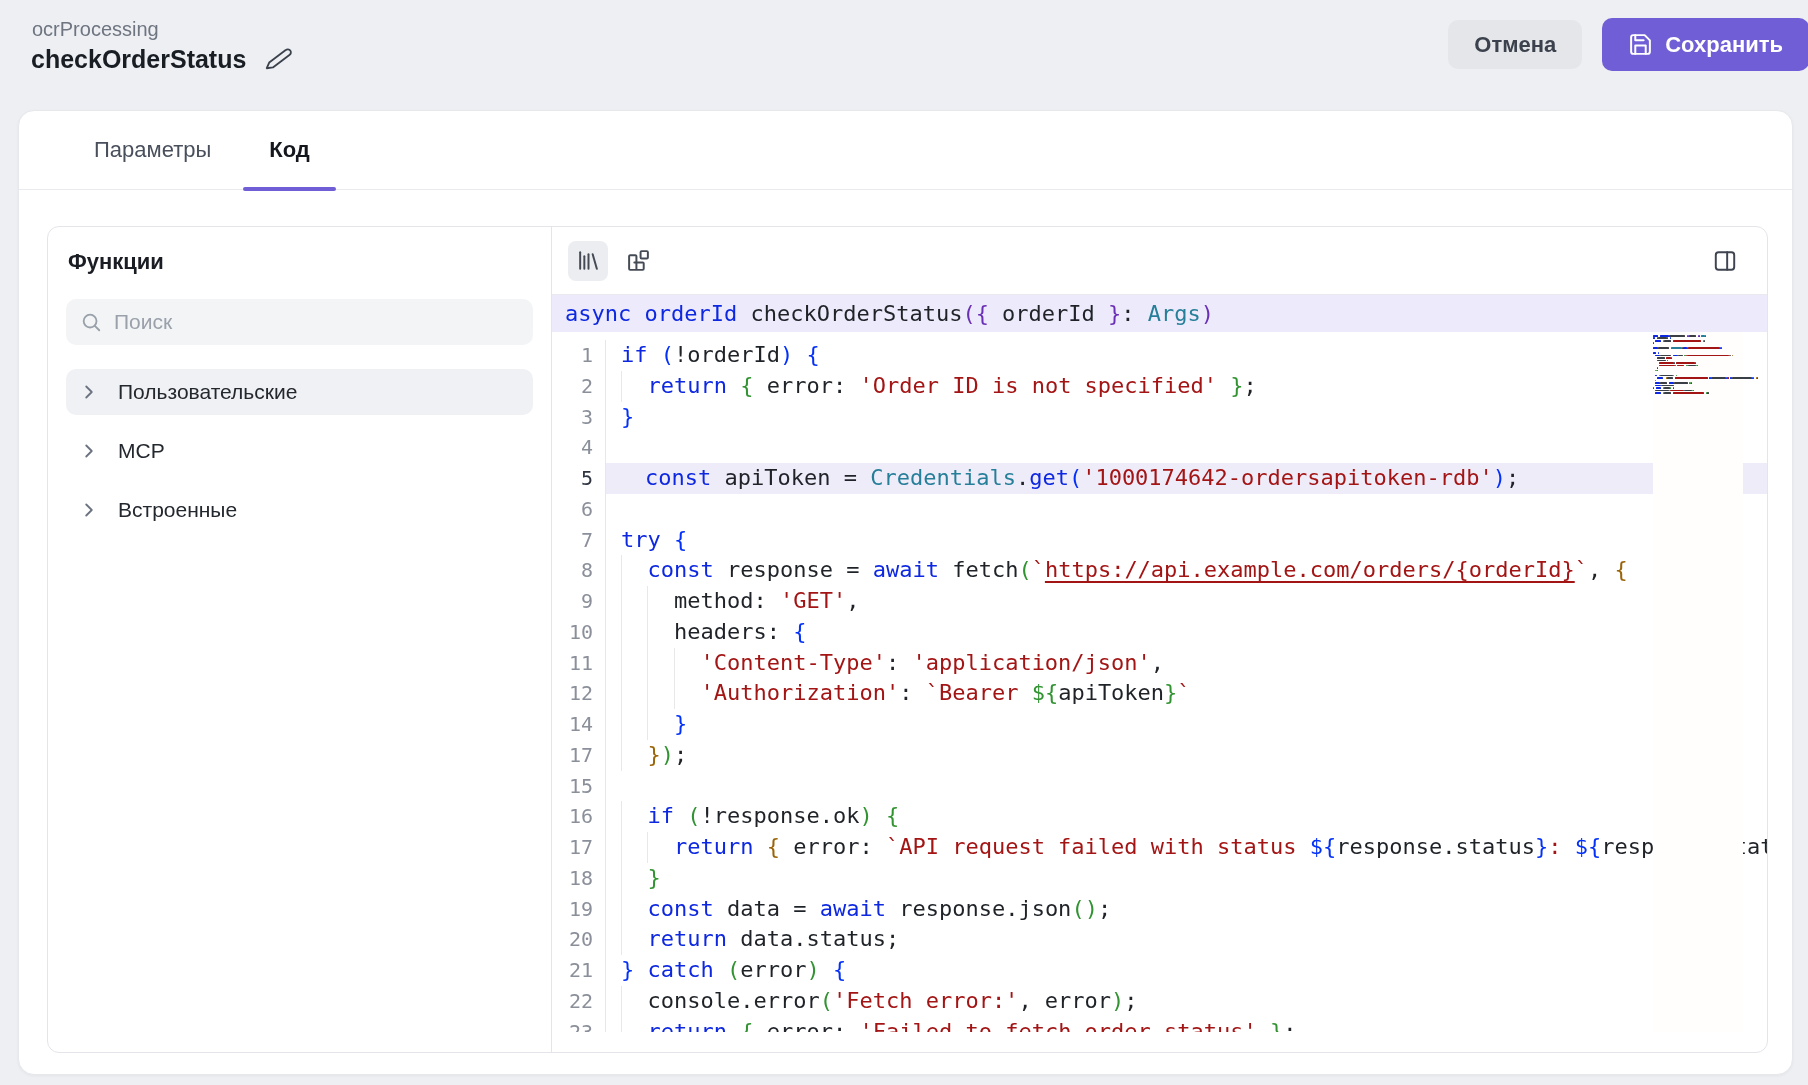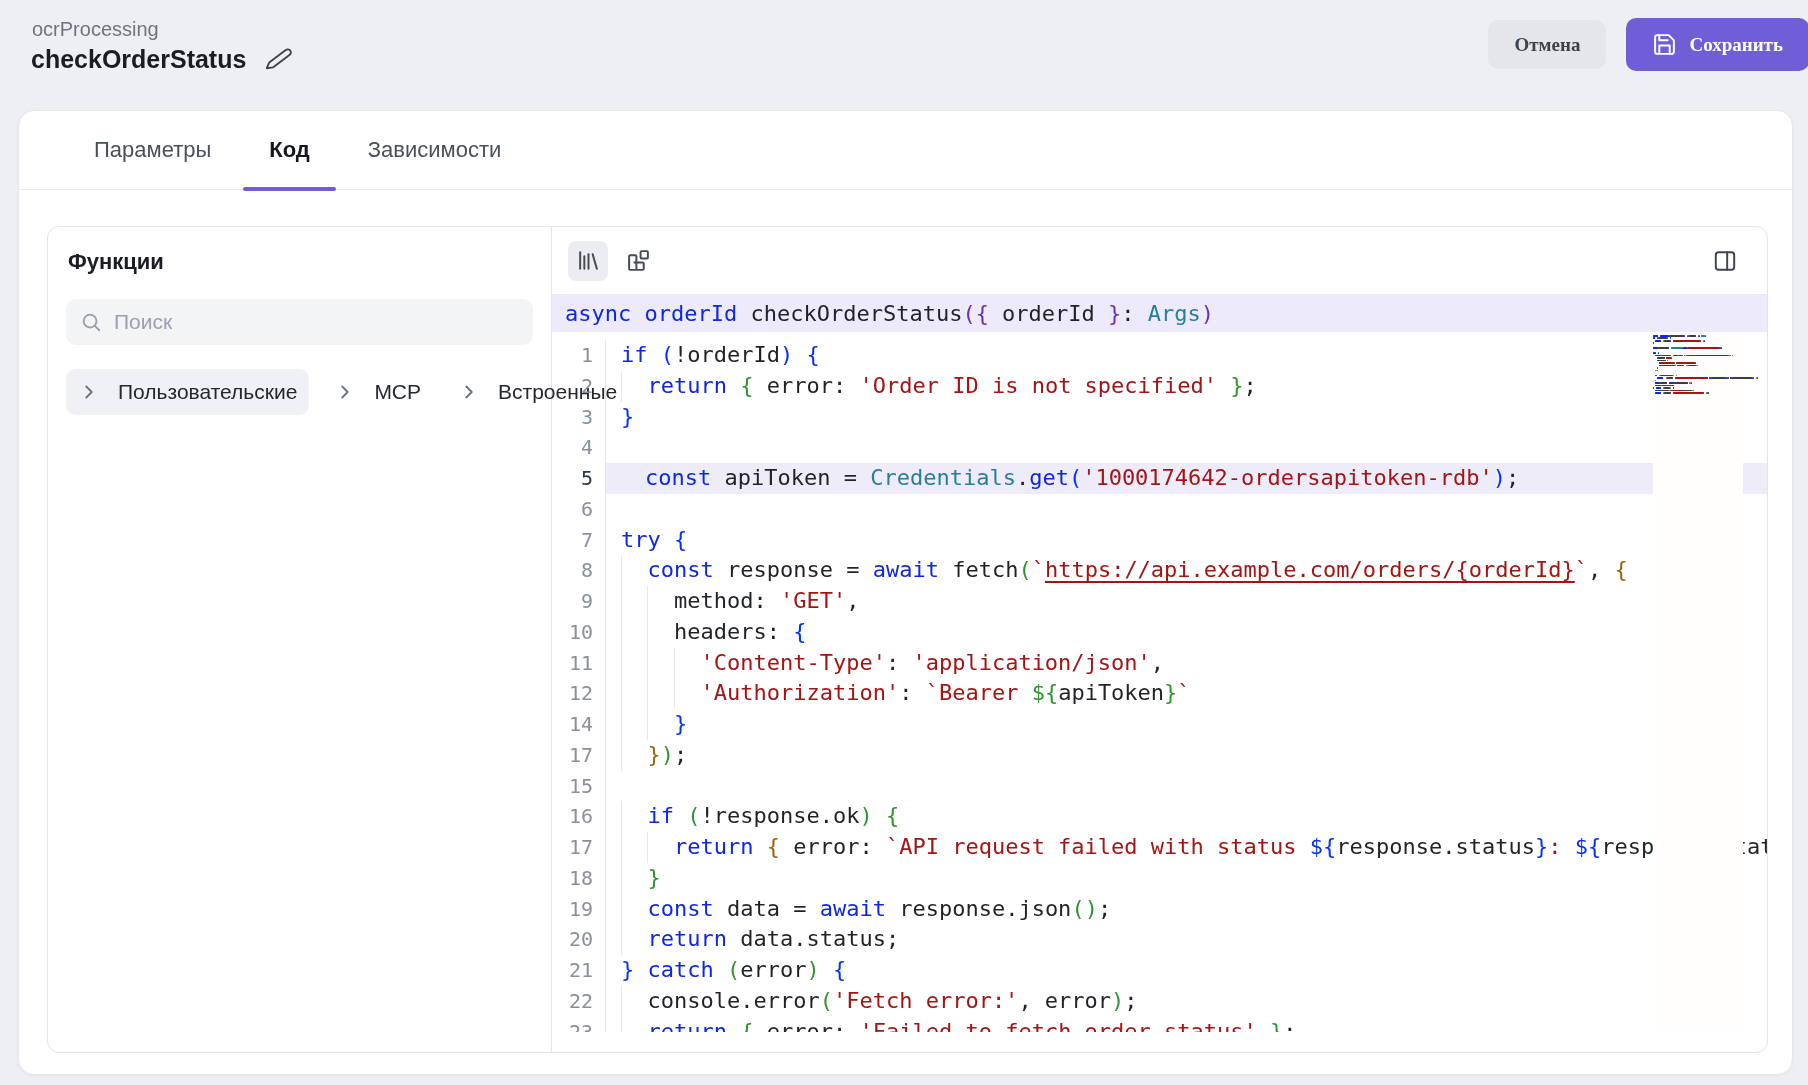--- a/index.html
+++ b/index.html
@@ -11,21 +11,21 @@
     overflow:hidden;
     color:#1f2328;
   }
   
   .top-header { position:absolute; left:16px; top:0; width:100%; height:100px; }
   .crumb { position:absolute; left:16px; top:18px; font-size:20px; color:#6e7580; }
   .title-row { position:absolute; left:15px; top:44px; display:flex; align-items:center; gap:18px; }
   .fn-title { font-size:25px; font-weight:700; color:#191d24; }
   .pencil-btn { width:30px; height:30px; display:flex; align-items:center; justify-content:center; cursor:pointer; background:none; border:none; }
   .hdr-actions { position:absolute; right:15px; top:18px; display:flex; gap:20px; align-items:center; }
-  .btn { border:none; border-radius:10px; font-family:Liberation Serif, serif; font-size:19px; font-weight:600; cursor:pointer; display:flex; align-items:center; gap:12px;text-align:center; }
+  .btn { border:none; border-radius:10px; font-family:Liberation Sans, sans-serif; font-size:22px; font-weight:600; cursor:pointer; display:flex; align-items:center; gap:12px;text-align:center; }
   .btn-cancel { background:#e5e6ea; color:#3c424d; height:49px; padding:0 26px; }
   .btn-save { background:#6f5ed6; color:#ffffff; height:53px; padding:0 26px; }
   
   .card { position:absolute; left:18px; top:110px; width:1775px; height:965px;
           background:#ffffff; border:1px solid #e7e8ec; border-radius:16px;
           box-shadow:0 1px 3px rgba(30,35,48,.05); }
   
   .tabs { position:absolute; left:0; top:0; width:100%; height:79px; border-bottom:1px solid #e9eaee;
           display:flex; align-items:stretch; padding-left:49px; }
   .tab { position:relative; display:flex; align-items:center; padding:0 26px; margin-right:6px;
@@ -37,21 +37,21 @@
   .inner { position:absolute; left:28px; top:115px; width:1721px; height:827px;
            border:1px solid #e3e5ea; border-radius:12px; display:flex; overflow:hidden; background:#fff; }
   
   .fn-pane { width:504px; flex:0 0 504px; border-right:1px solid #e3e5ea; padding:16px 18px; }
   .fn-pane h2 { font-size:22px; font-weight:700; color:#1a1d23; margin:6px 0 0 2px; }
   .search-box { margin-top:24px; height:46px; background:#f3f4f6; border-radius:10px;
                 display:flex; align-items:center; padding:0 14px; gap:12px; }
   .search-box input { border:none; outline:none; background:transparent; flex:1;
                 font-family:"Liberation Sans",sans-serif; font-size:21px; color:#30343a; }
   .search-box input::placeholder { color:#9aa1ab; }
-  .fn-list { margin-top:24px; display:flex; flex-direction:row; gap:13px; }
+  .fn-list { margin-top:24px; display:flex; flex-direction:column; gap:13px;justify-content:center; }
   .fn-item { height:46px; border-radius:10px; display:flex; align-items:center; gap:18px;
              padding:0 12px; font-size:21px; color:#23272e; cursor:pointer; }
   .fn-item.selected { background:#f0f1f4; }
   
   .editor { flex:1; display:flex; flex-direction:column; position:relative; min-width:0; }
   .ed-toolbar { height:68px; flex:0 0 68px; border-bottom:1px solid #e9eaee;
                 display:flex; align-items:center; padding:0 22px 0 16px; gap:10px; }
   .icon-btn { width:40px; height:40px; border:none; background:transparent; border-radius:8px;
               display:flex; align-items:center; justify-content:center; cursor:pointer; }
   .icon-btn.on { background:#ebedf0; }
@@ -115,21 +115,20 @@
       </span>
       <span>Сохранить</span>
     </button>
   </div>
 </div>
 
 <div class="card">
   <div class="tabs" id="tabs">
       <div class="tab">Параметры</div>
       <div class="tab active">Код</div>
-      <div class="tab">Зависимости</div>
     </div>
 
   <div class="inner">
 
     <div class="fn-pane">
       <h2>Функции</h2>
       <div class="search-box">
         <span>
           <svg width="22" height="22" viewBox="0 0 24 24" fill="none" stroke="#98a0aa" stroke-width="2" stroke-linecap="round">
             <circle cx="11" cy="11" r="7"></circle>

